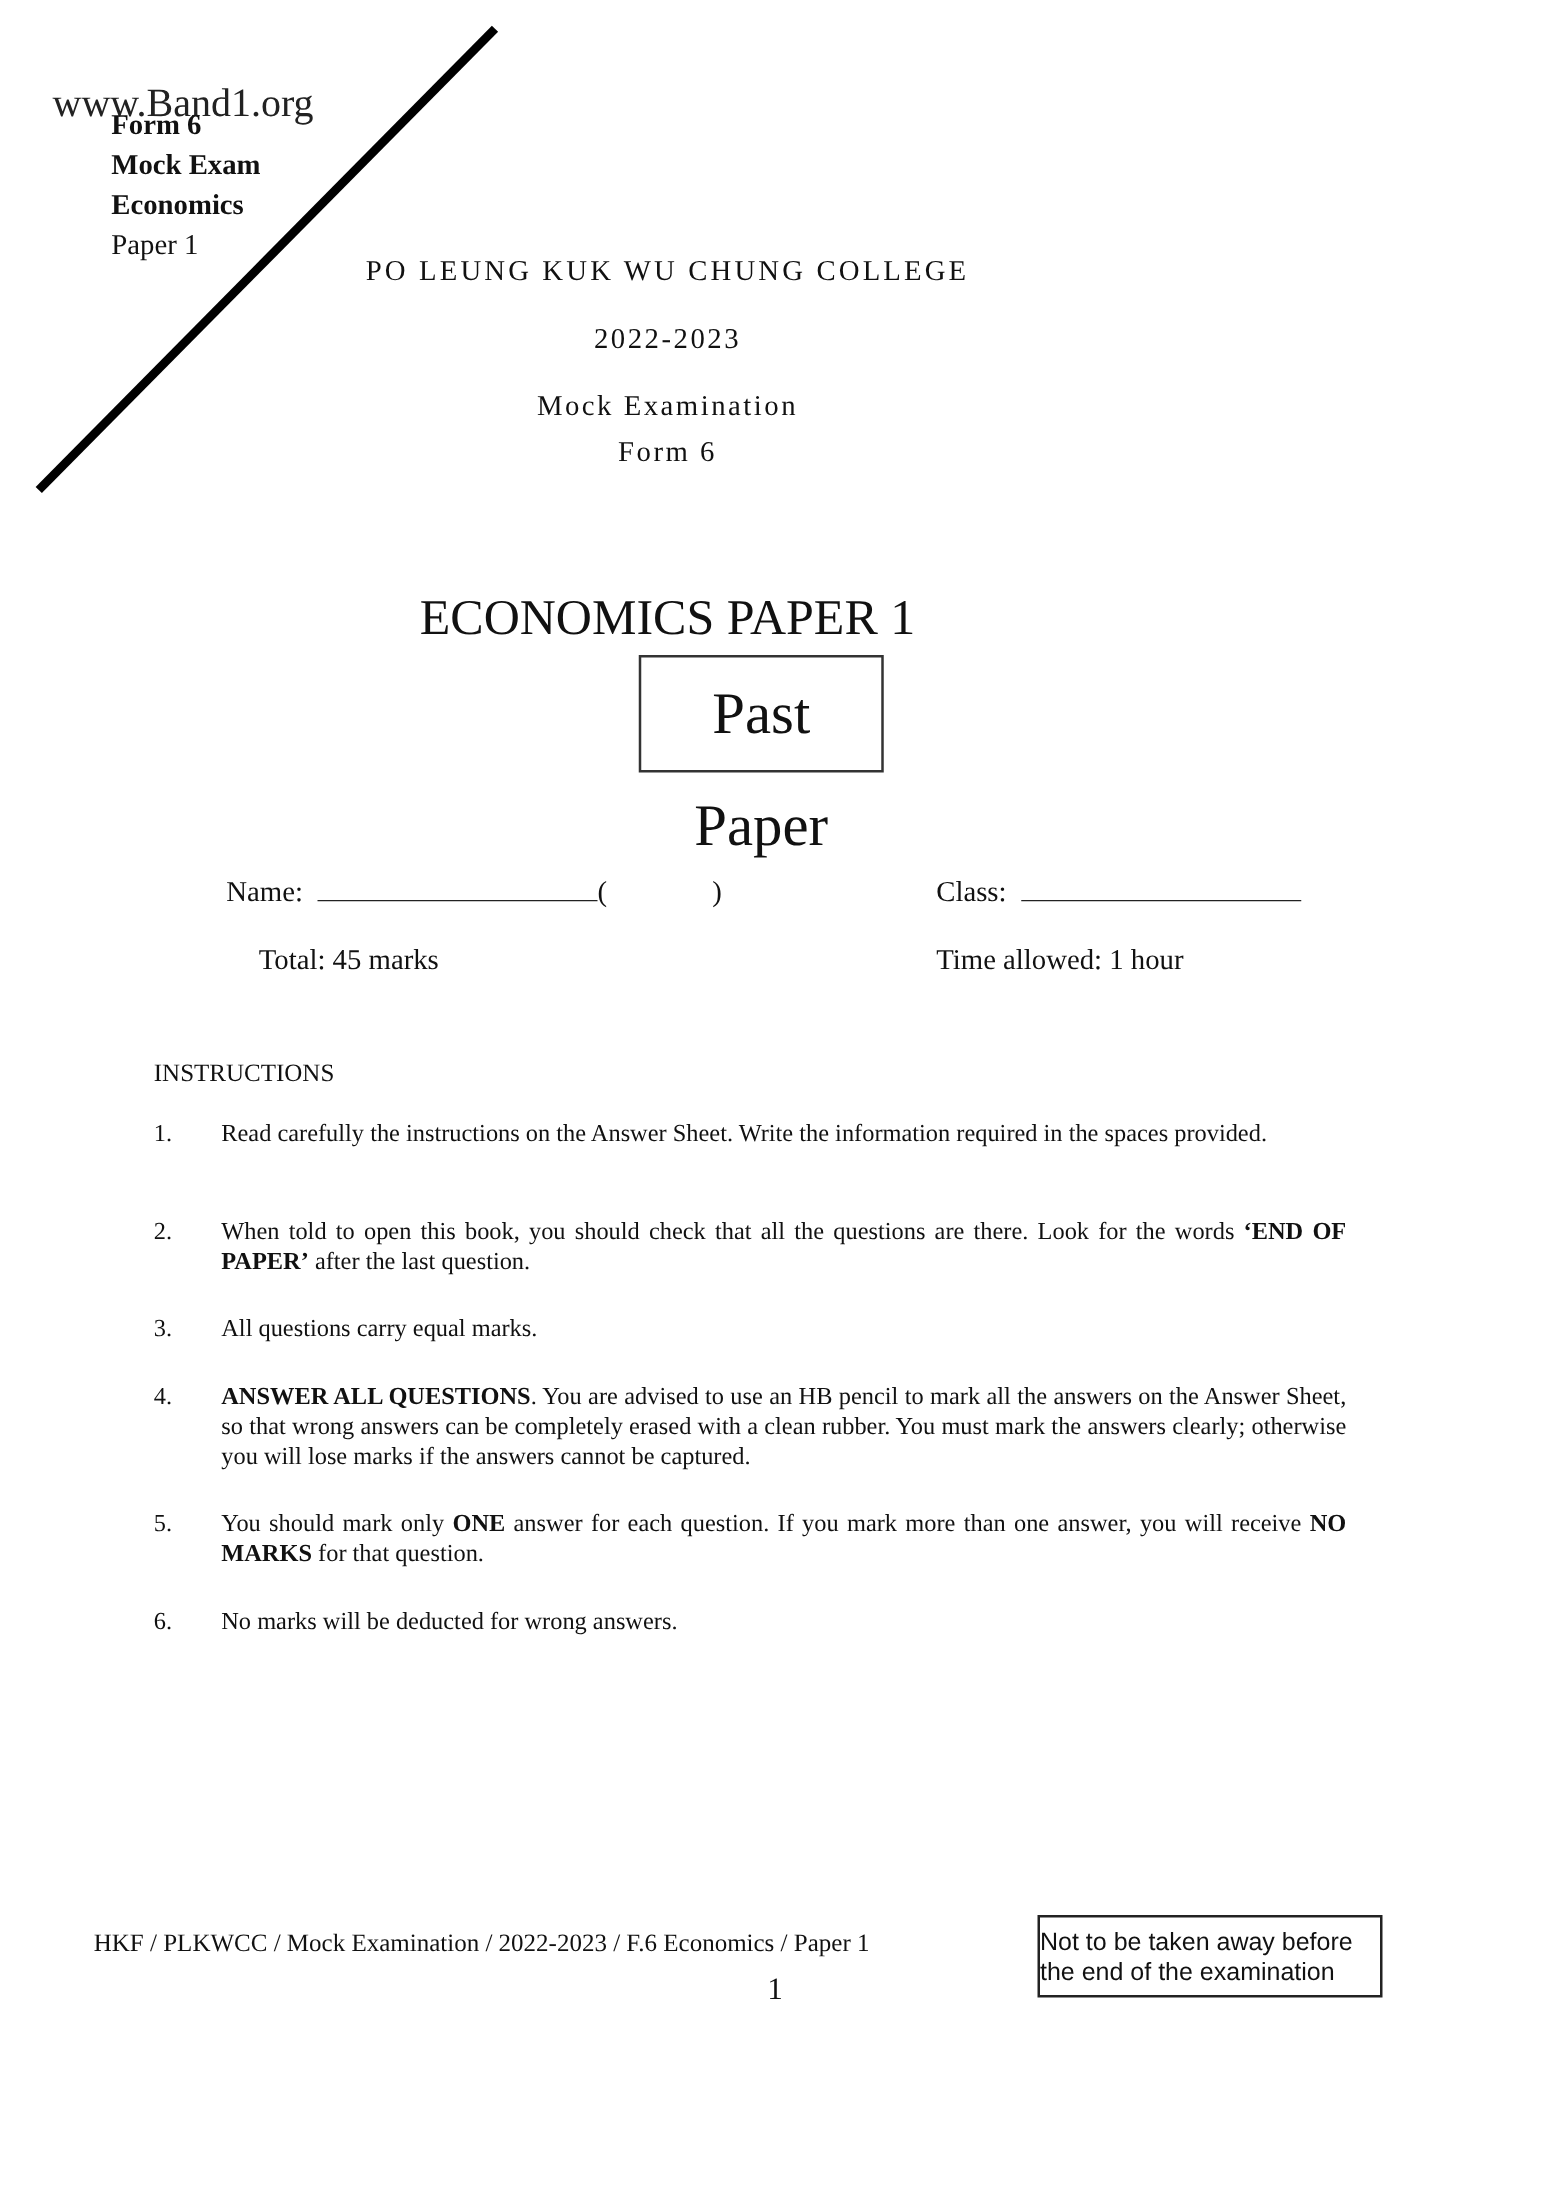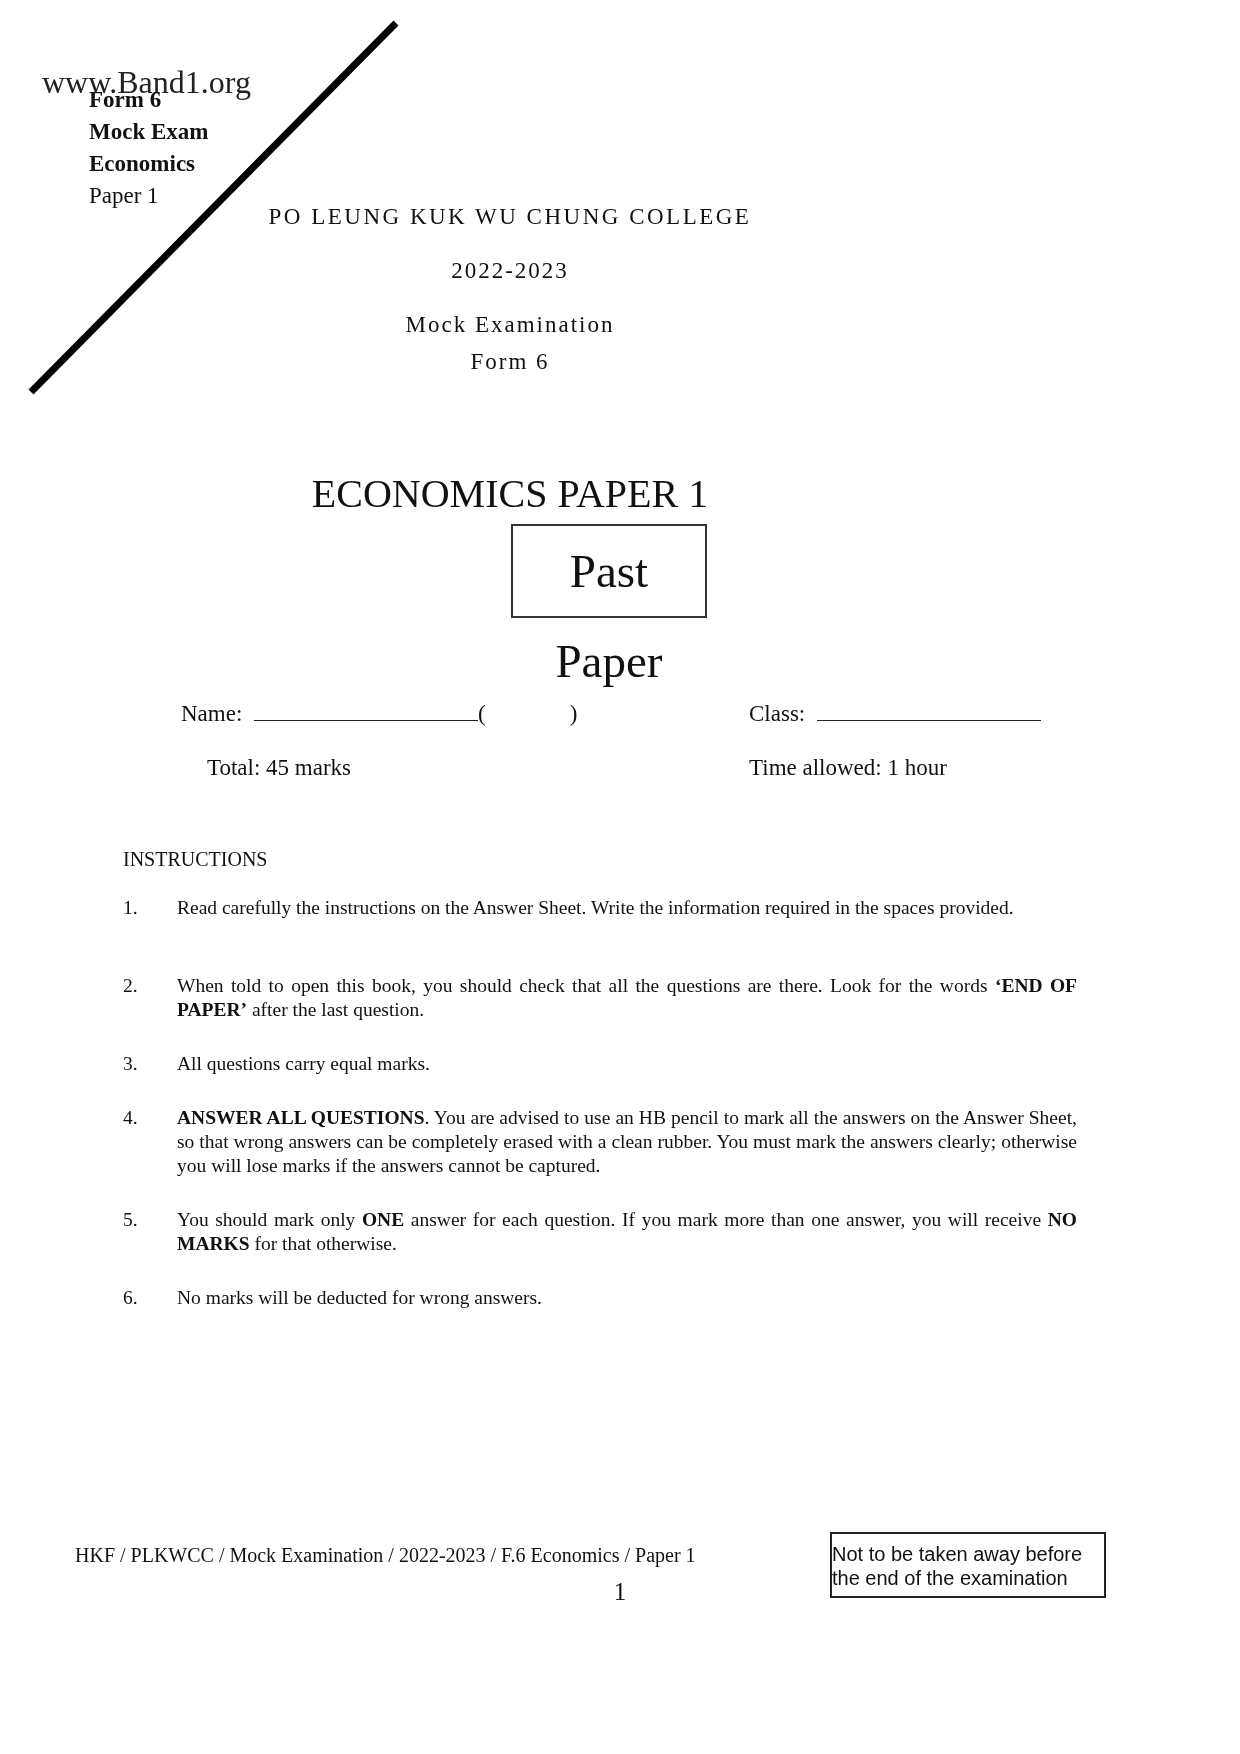--- a/index.html
+++ b/index.html
@@ -2,21 +2,21 @@
 <html><head>
   <meta charset="utf-8">
   <style>
     html, body { margin: 0; padding: 0; background: #ffffff; }
     body { width: 1240px; height: 1754px; position: relative; overflow: hidden; color: #111; font-family: "Liberation Serif", serif; }
     .abs { position: absolute; }
     .watermark { left: 42px; top: 28px; font-family: Liberation Serif, serif; font-size: 32px; color: #222; margin-top: 36px; }
     .side-label { left: 89px; top: 84px; font-size: 23px; line-height: 32px; }
     .side-label .b { font-weight: bold; }
     .diag { left: 0; top: 0; }
-    .center { left: 0; width: 1020px; text-align: center; }
+    .center { left: 0; width: 1020px; text-align: center; padding-left: 24px; }
     .school { top: 204px; font-size: 23px; letter-spacing: 2.5px; }
     .year { top: 258px; font-size: 23px; letter-spacing: 2px; }
     .exam { top: 312px; font-size: 23px; letter-spacing: 2px; }
     .form { top: 349px; font-size: 23px; letter-spacing: 2px; }
     .title { top: 428px; font-size: 40px; font-weight: normal; margin-top: 42px; }
     .pastbox { left: 511px; top: 524px; width: 196px; height: 94px; border: 2px solid #333; box-sizing: border-box; text-align: center; font-size: 47px; line-height: 90px; }
     .field { font-size: 23px; }
     .name-row { left: 181px; top: 701px; }
     .class-row { left: 749px; top: 701px; }
     .total-row { left: 181px; top: 755px; margin-left: 26px; }
@@ -82,21 +82,21 @@
 <div class="abs instr i3">
   <span class="num">3.</span>
   <div class="txt">All questions carry equal marks.</div>
 </div>
 <div class="abs instr i4">
   <span class="num">4.</span>
   <div class="txt"><b>ANSWER ALL QUESTIONS</b><span>. You are advised to use an HB pencil to mark all the answers on the Answer Sheet, so that wrong answers can be completely erased with a clean rubber. You must mark the answers clearly; otherwise you will lose marks if the answers cannot be captured.</span></div>
 </div>
 <div class="abs instr i5">
   <span class="num">5.</span>
-  <div class="txt"><span>You should mark only </span><b>ONE</b><span> answer for each question.  If you mark more than one answer, you will receive </span><b>NO MARKS</b><span> for that otherwise.</span></div>
+  <div class="txt"><span>You should mark only </span><b>ONE</b><span> answer for each question.  If you mark more than one answer, you will receive </span><b>NO MARKS</b><span> for that question.</span></div>
 </div>
 <div class="abs instr i6">
   <span class="num">6.</span>
   <div class="txt">No marks will be deducted for wrong answers.</div>
 </div>
 
 <div class="abs notice">
   <div>Not to be taken away before</div>
   <div>the end of the examination</div>
 </div>

